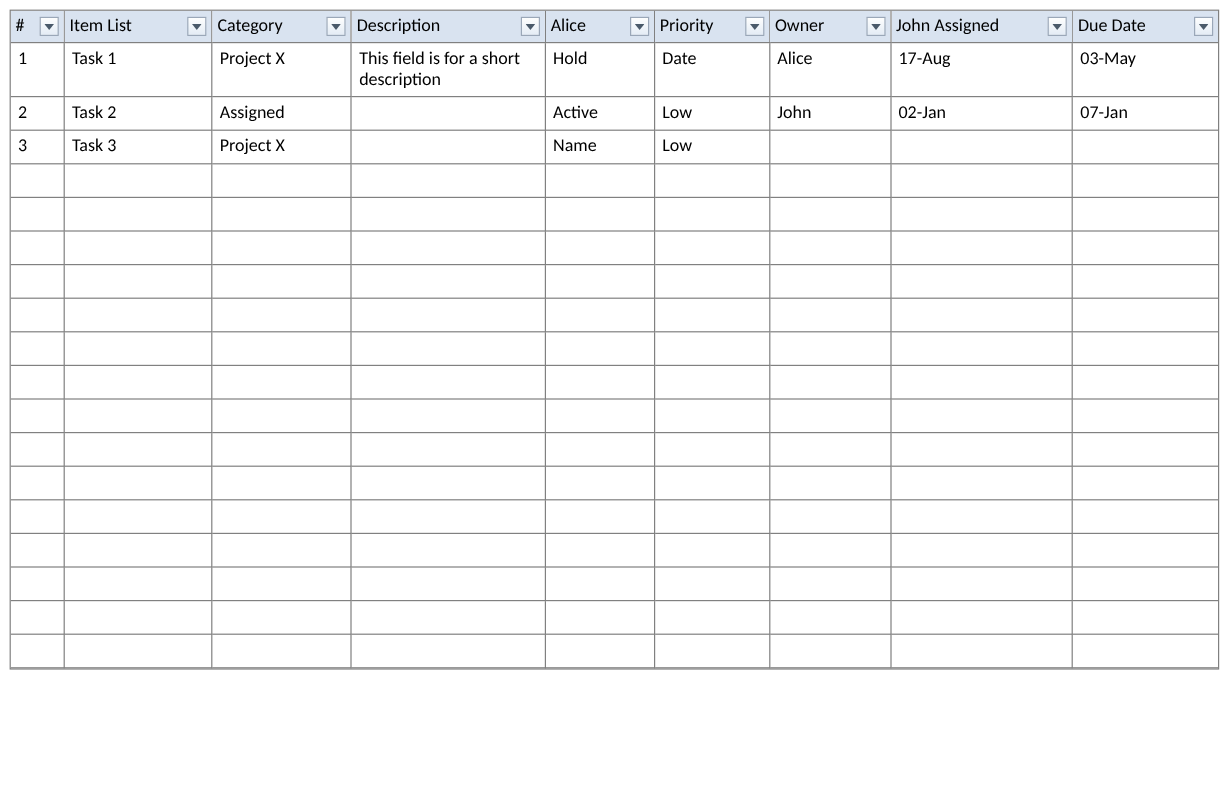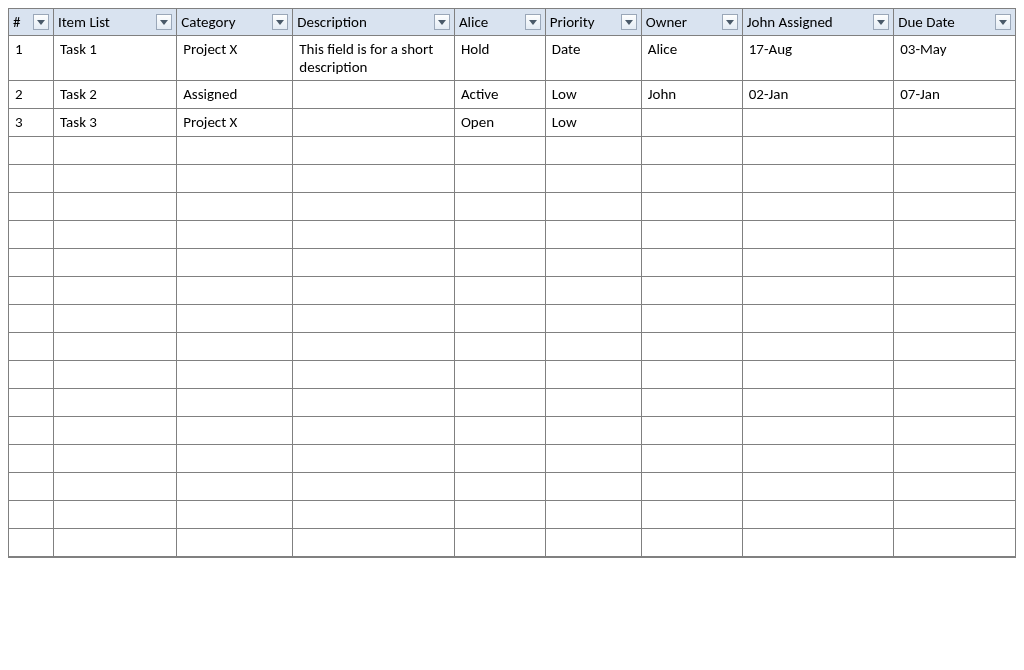--- a/index.html
+++ b/index.html
@@ -206,21 +206,21 @@
         <td>Low</td>
         <td>John</td>
         <td>02-Jan</td>
         <td>07-Jan</td>
       </tr>
       <tr>
         <td>3</td>
         <td>Task 3</td>
         <td>Project X</td>
         <td></td>
-        <td>Open</td>
+        <td>Name</td>
         <td>Low</td>
         <td></td>
         <td></td>
         <td></td>
       </tr>
 
       <tr>
           <td></td>
           <td></td>
           <td></td>

